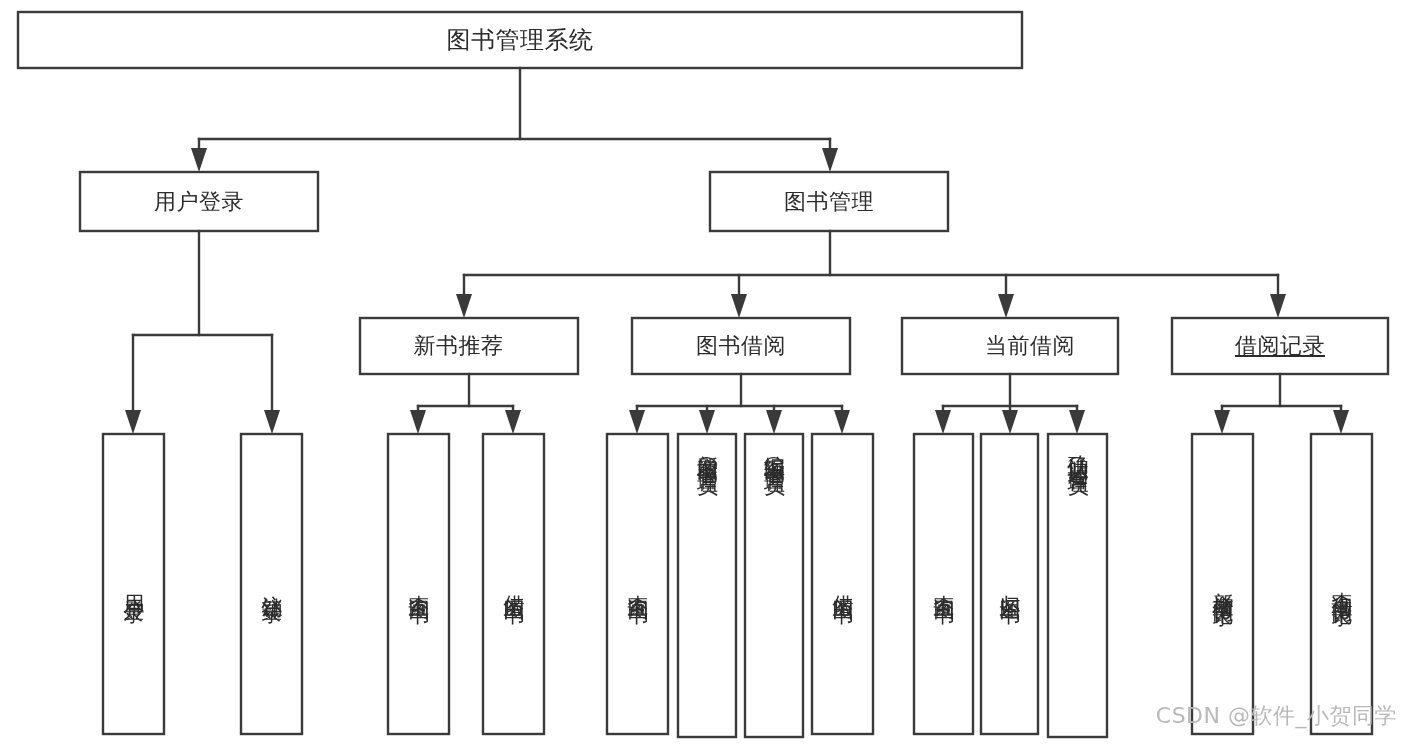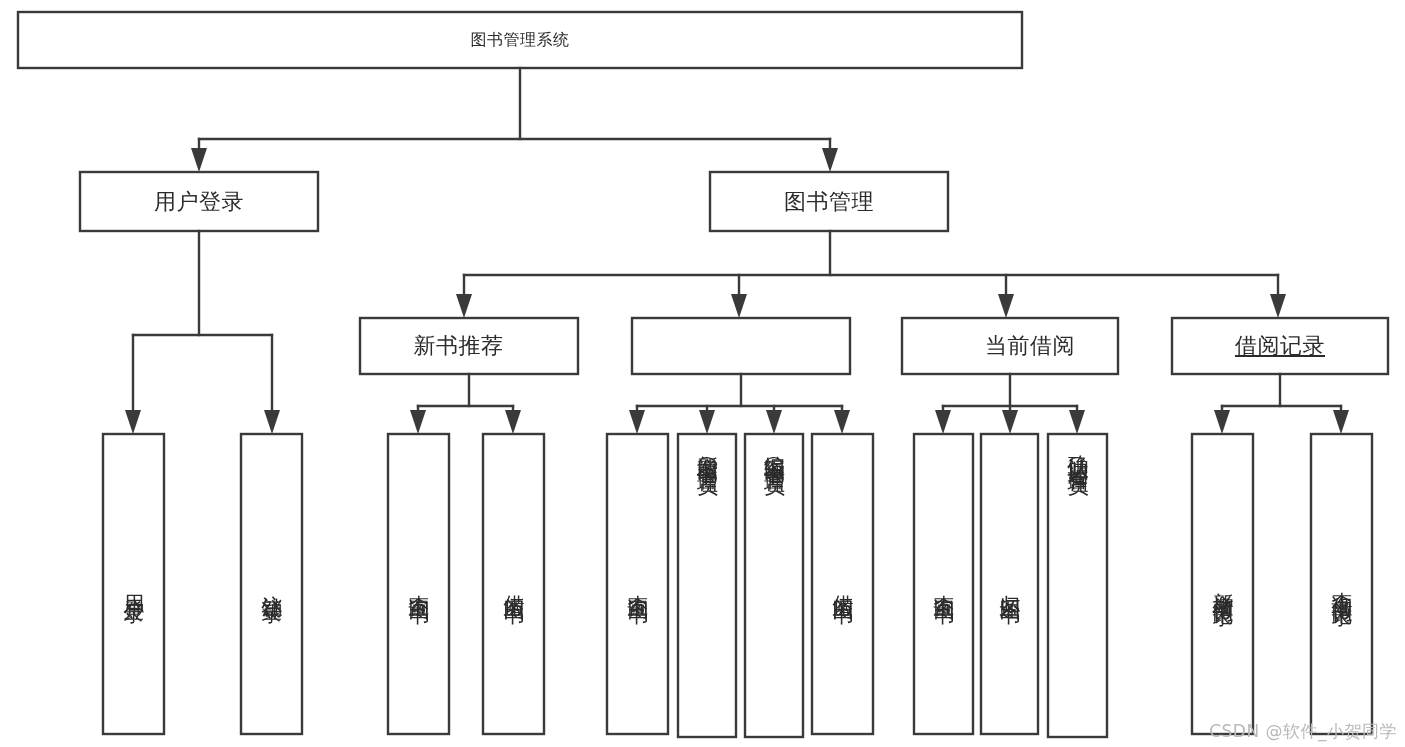--- a/index.html
+++ b/index.html
@@ -64,23 +64,23 @@
   .node-label-v > span {
     writing-mode: vertical-rl;
     text-orientation: upright;
     letter-spacing: 3px;
     line-height: 1;
     white-space: nowrap;
   }
   .watermark {
     position: absolute;
     right: 8px;
-    bottom: 4px;
+    bottom: 16px;
     color: #b9b9b9;
-    font-size: 17px;
+    font-size: 22px;
     letter-spacing: 0.5px;
     white-space: nowrap;
   }
 </style>
 </head>
 <body>
 
 <div id="diagram-root">
 
   <svg class="flow" viewBox="0 0 1405 747">
@@ -180,26 +180,27 @@
     <g>
       <path class="edge-line" d="M 1280 374 L 1280 406"></path>
       <path class="edge-line" d="M 1222 406 L 1341 406"></path>
       <path class="edge-line" d="M 1222 406 L 1222 422"></path>
       <path class="edge-line" d="M 1341 406 L 1341 422"></path>
       <polygon class="arrow-head" points="1222,434 1214,410 1230,410"></polygon>
       <polygon class="arrow-head" points="1341,434 1333,410 1349,410"></polygon>
     </g>
   </svg>
 
-  <div class="node-label-h" style="left:18px; top:12px; width:1004px; height:56px; font-size:16px;">图书管理系统</div>
+  <div class="node-label-h" style="left:18px; top:12px; width:1004px; height:56px; font-size:24px;">图书管理系统</div>
 
   <div class="node-label-h" style="left:80px; top:172px; width:238px; height:59px;">用户登录</div>
   <div class="node-label-h" style="left:710px; top:172px; width:238px; height:59px;">图书管理</div>
 
   <div class="node-label-h" style="left:360px; top:318px; width:197px; height:56px;">新书推荐</div>
+  <div class="node-label-h" style="left:632px; top:318px; width:218px; height:56px;">图书借阅</div>
   <div class="node-label-h" style="left:902px; top:318px; width:256px; height:56px;">当前借阅</div>
   <div class="node-label-h" style="left:1172px; top:318px; width:216px; height:56px;text-decoration:underline;">借阅记录</div>
 
   <div class="node-label-v" style="left:103px; top:434px; width:61px; height:300px;">
     <span>用户登录</span>
   </div>
   <div class="node-label-v" style="left:241px; top:434px; width:61px; height:300px;">
     <span>注销登录</span>
   </div>
 

